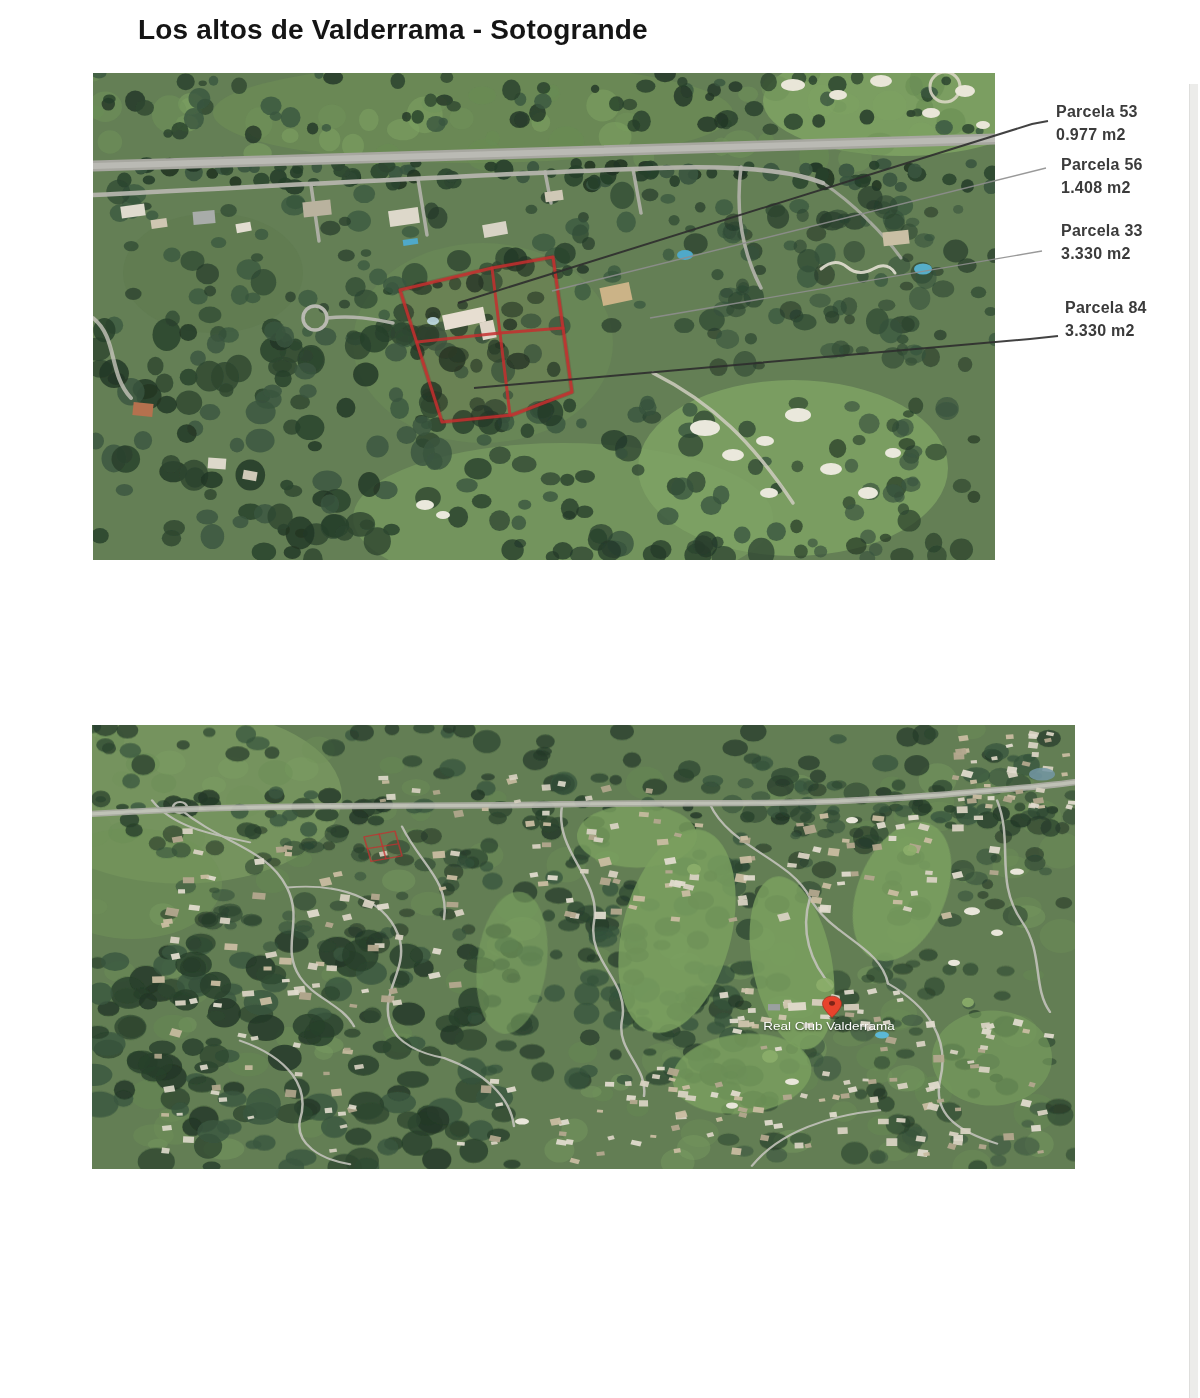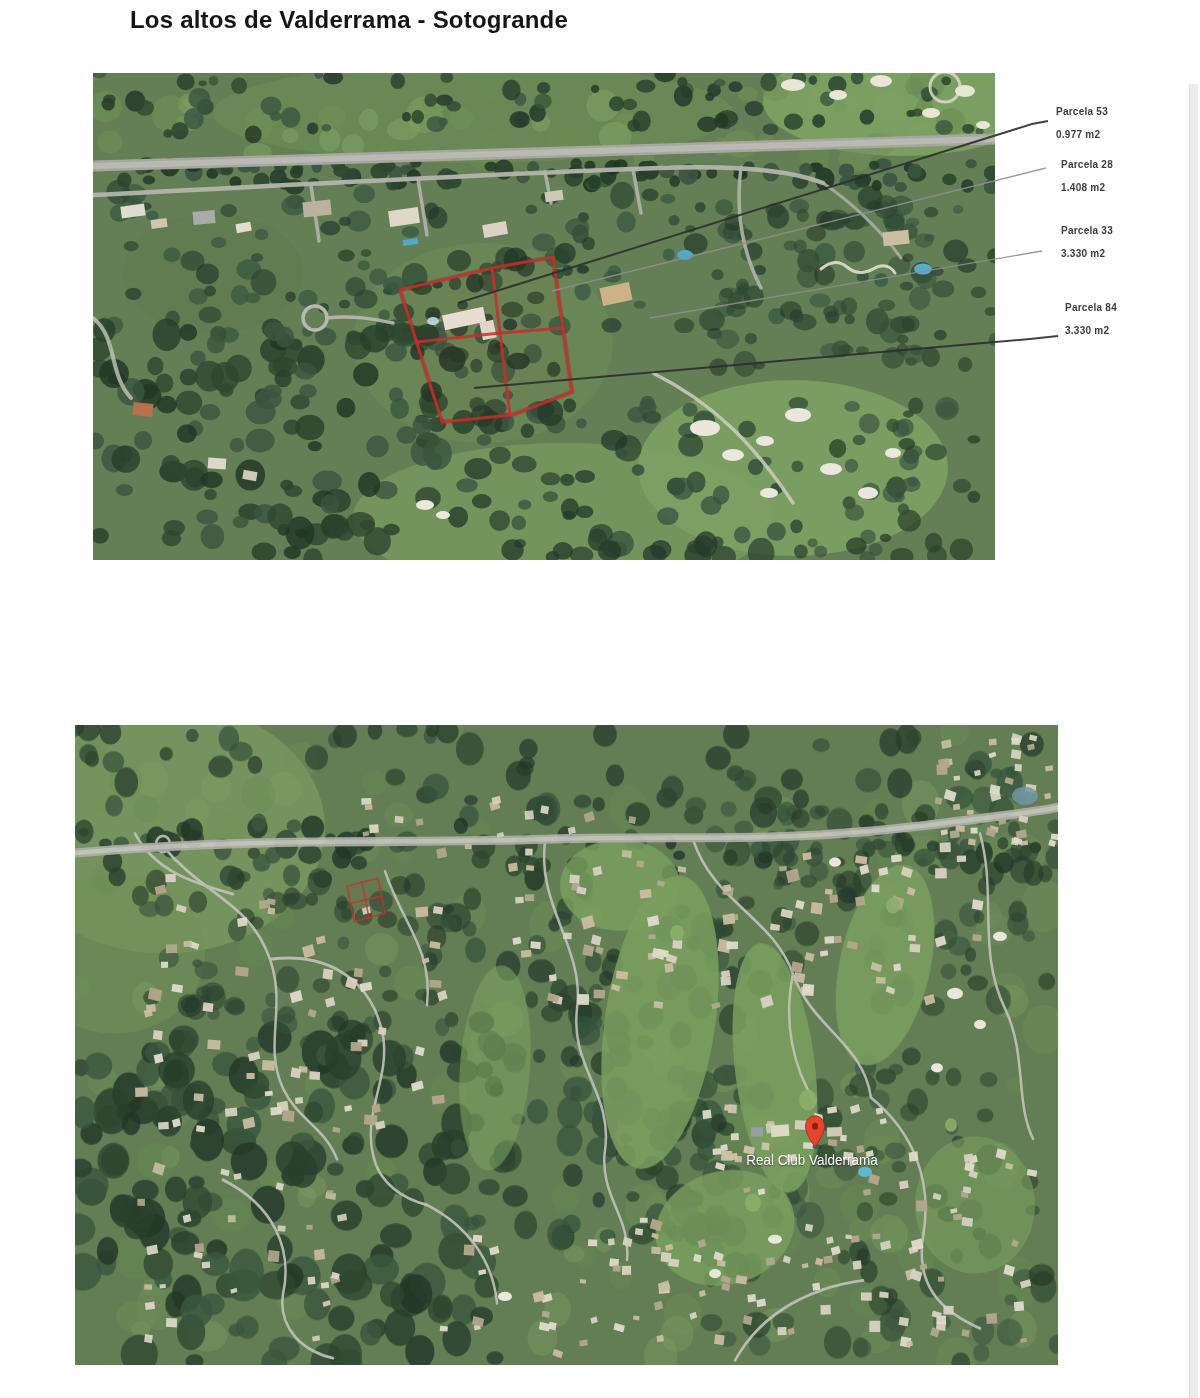--- a/index.html
+++ b/index.html
@@ -1,31 +1,31 @@
 <!DOCTYPE html>
 <html><head>
 <meta charset="utf-8">
 <style>
   html,body{margin:0;padding:0;}
   body{
     width:1200px;height:1398px;position:relative;background:#ffffff;
     font-family:"Liberation Sans",sans-serif;overflow:hidden;
   }
   .title{
-    position:absolute;left:129px;top:5px;margin:1px;
-    font-size:24px;font-weight:700;color:#151515;letter-spacing:.2px;
+    position:absolute;left:129px;top:5px;margin:9px;
+    font-size:28px;font-weight:700;color:#151515;letter-spacing:.2px;
     font-family:"Liberation Sans",sans-serif;
   }
   .map{position:absolute;overflow:hidden;z-index:1;background:#647f55;}
   .map svg{display:block;width:100%;height:100%;}
   .map1{left:93px;top:73px;width:902px;height:487px;}
-  .map2{left:75px;top:725px;width:983px;height:640px;}
+  .map2{left:92px;top:725px;width:983px;height:444px;}
   .overlay{position:absolute;left:0;top:0;width:1200px;height:1398px;z-index:5;pointer-events:none;}
   .plabel{
-    position:absolute;z-index:6;font-size:10px;font-weight:700;color:#3b3b3b;
+    position:absolute;z-index:6;font-size:16px;font-weight:700;color:#3b3b3b;
     line-height:23px;letter-spacing:.25px;white-space:nowrap;
   }
   .page-edge{
     position:absolute;left:1189px;top:84px;width:8px;height:1314px;z-index:2;
     background:#ececea;border-left:1px solid #dededc;
   }
 </style>
 </head>
 <body>
 
@@ -2062,21 +2062,21 @@
     <polyline points="1046,168 552,291" fill="none" stroke="#8e8e8e" stroke-width="1.4" opacity=".9"></polyline>
     <polyline points="1042,251 650,318" fill="none" stroke="#8e8e8e" stroke-width="1.4" opacity=".9"></polyline>
     <polyline points="1058,336 1030,339 474,388" fill="none" stroke="#2e2e2e" stroke-width="2" opacity=".9"></polyline>
   </svg>
 
   <div class="plabel" style="left:1056px;top:100px">
     <div>Parcela 53</div>
     <div>0.977 m2</div>
   </div>
   <div class="plabel" style="left:1061px;top:153px">
-    <div>Parcela 28</div>
+    <div>Parcela 56</div>
     <div>1.408 m2</div>
   </div>
   <div class="plabel" style="left:1061px;top:219px">
     <div>Parcela 33</div>
     <div>3.330 m2</div>
   </div>
   <div class="plabel" style="left:1065px;top:296px">
     <div>Parcela 84</div>
     <div>3.330 m2</div>
   </div>

